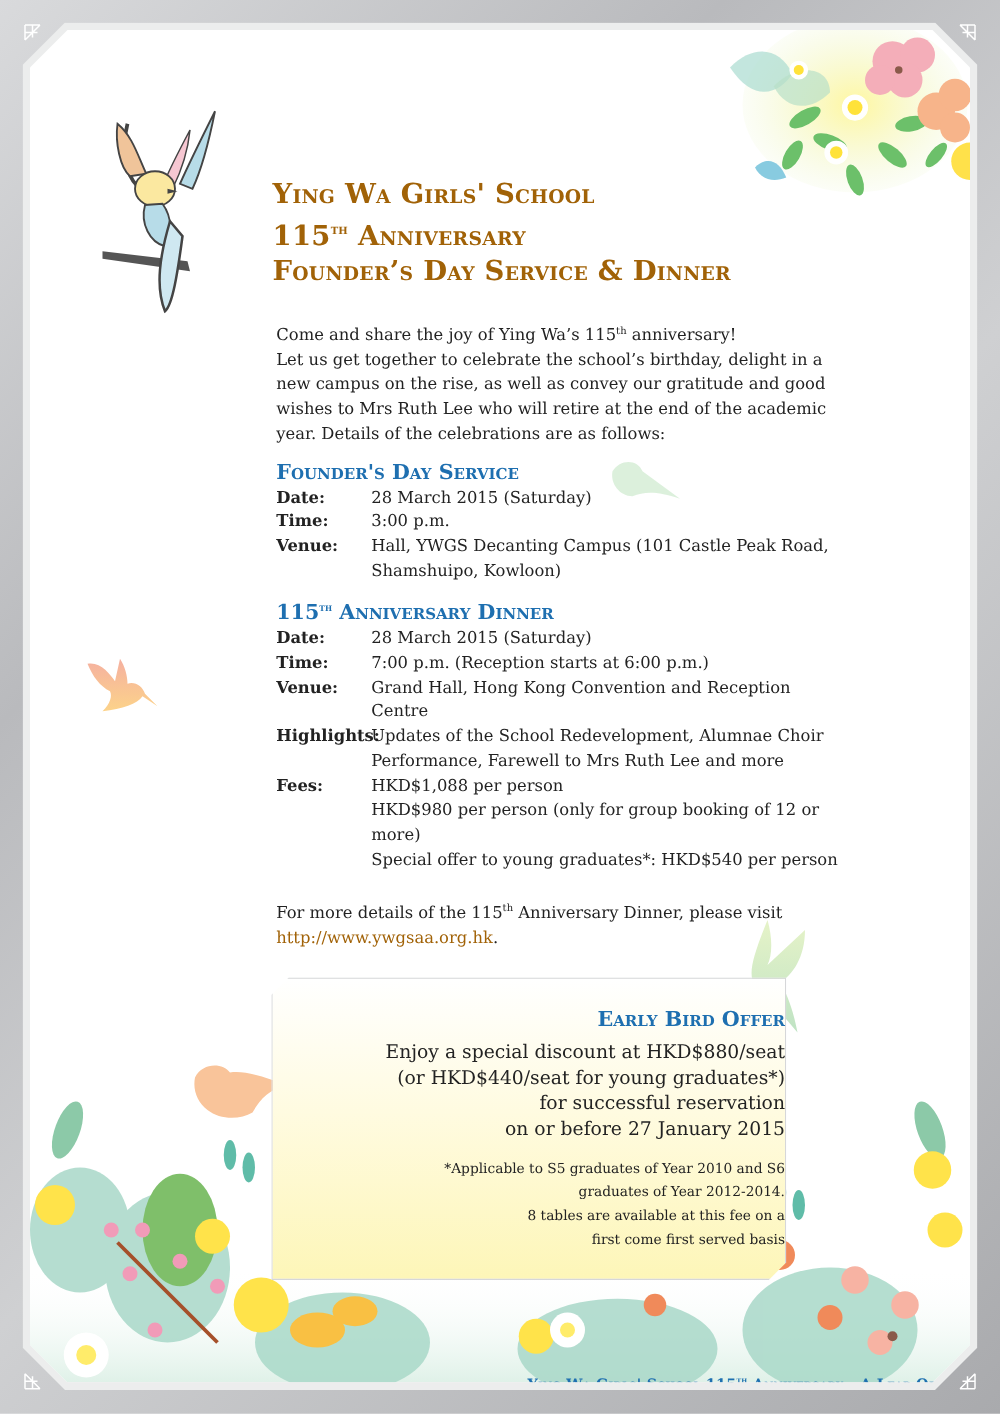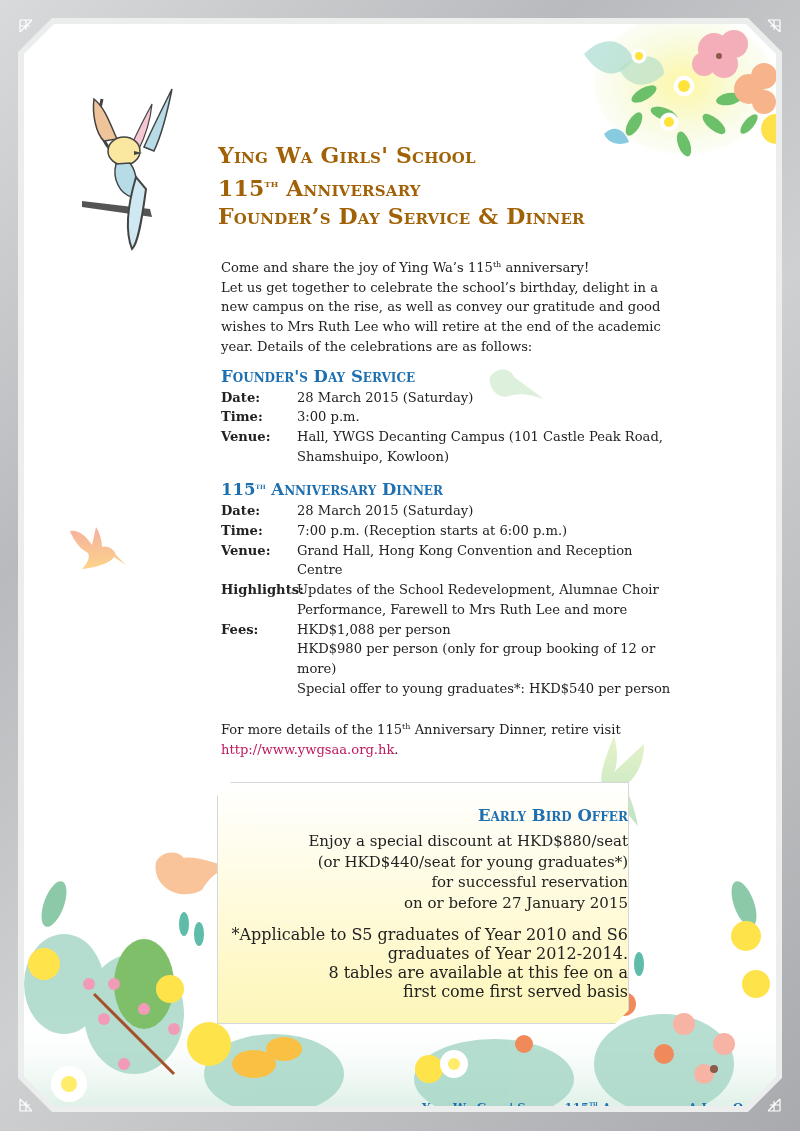--- a/index.html
+++ b/index.html
@@ -27,35 +27,35 @@
   .title-block { position:absolute; left:194px; top:117px; color:#a16207; font-family:"DejaVu Serif", serif; font-weight:bold; }
   .title-line { font-size:22px; line-height:28px; letter-spacing:0.2px; font-variant: small-caps; }
   .title-line sup { font-size:12px; vertical-align: 9px; }
 
   .body-text { position:absolute; left:197px; top:231px; width:460px; font-size:13.1px; line-height:19.7px; color:#222; }
   .section-heading { color:#1e6fb0; font-weight:bold; font-variant:small-caps; font-size:16.5px; line-height:22px; margin-top:9px; }
   .section-heading sup { font-size:9px; vertical-align:6px; }
   .row { display:flex; font-size:13.1px; line-height:19.7px; }
   .row .lbl { width:76px; flex:none;font-weight:bold; }
   .row .val { flex:1; }
-  .link { color:#be185d; }
+  .link { color:#a16207; }
   .small-sup { font-size:8px; vertical-align:5px; }
 
   .offer-box {
     position:absolute; left:193px; top:758px; width:410px; height:240px;
     background: linear-gradient(180deg, #ffffff 0%, #fffbe0 45%, #fdf6b8 100%);
     border:1.5px solid #d6d7d9;
     outline: 3px solid #ffffff;
     box-shadow: 0 0 0 4.5px #e0e1e2;
     clip-path: polygon(14px 0, 100% 0, 100% calc(100% - 14px), calc(100% - 14px) 100%, 0 100%, 0 14px);
     text-align:right;
   }
   .offer-title { margin-top:22px; color:#1e6fb0; font-weight:bold; font-variant:small-caps; font-size:16.5px; line-height:22px; }
   .offer-main { font-size:15px; line-height:20.5px; color:#222; margin-top:4px; }
-  .offer-note { font-size:16px; line-height:19px; color:#222; margin-top:12px; }
+  .offer-note { font-size:11px; line-height:19px; color:#222; margin-top:12px; }
 
   .footer-tag { position:absolute; left:398px; top:1075px; color:#1e6fb0; font-weight:bold; font-variant:small-caps; font-size:11.5px; letter-spacing:0.2px; }
   .footer-tag sup { font-size:7px; vertical-align:5px; }
 </style>
 </head>
 <body>
 
 <div class="frame-outer"></div>
 <div class="page">
 
@@ -262,21 +262,21 @@
     <div class="row">
       <div class="lbl">Fees:</div>
       <div class="val" id="fees-list">
           <div>HKD$1,088 per person</div>
           <div>HKD$980 per person (only for group booking of 12 or more)</div>
           <div>Special offer to young graduates*: HKD$540 per person</div>
         </div>
     </div>
 
     <div style="margin-top:19px">
-      <span>For more details of the 115</span><sup class="small-sup">th</sup><span> Anniversary Dinner, retire visit</span><br>
+      <span>For more details of the 115</span><sup class="small-sup">th</sup><span> Anniversary Dinner, please visit</span><br>
       <span class="link">http://www.ywgsaa.org.hk</span><span>.</span>
     </div>
   </div>
 
   <div class="offer-box">
     <div class="offer-title">Early Bird Offer</div>
     <div class="offer-main" id="offer-lines">
         <div>Enjoy a special discount at HKD$880/seat</div>
         <div>(or HKD$440/seat for young graduates*)</div>
         <div>for successful reservation</div>

